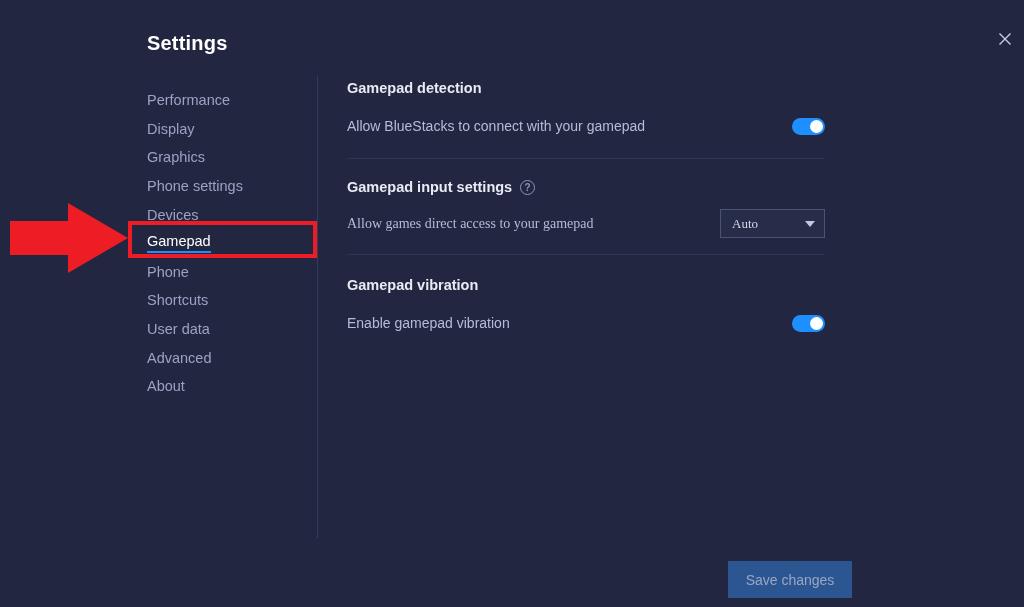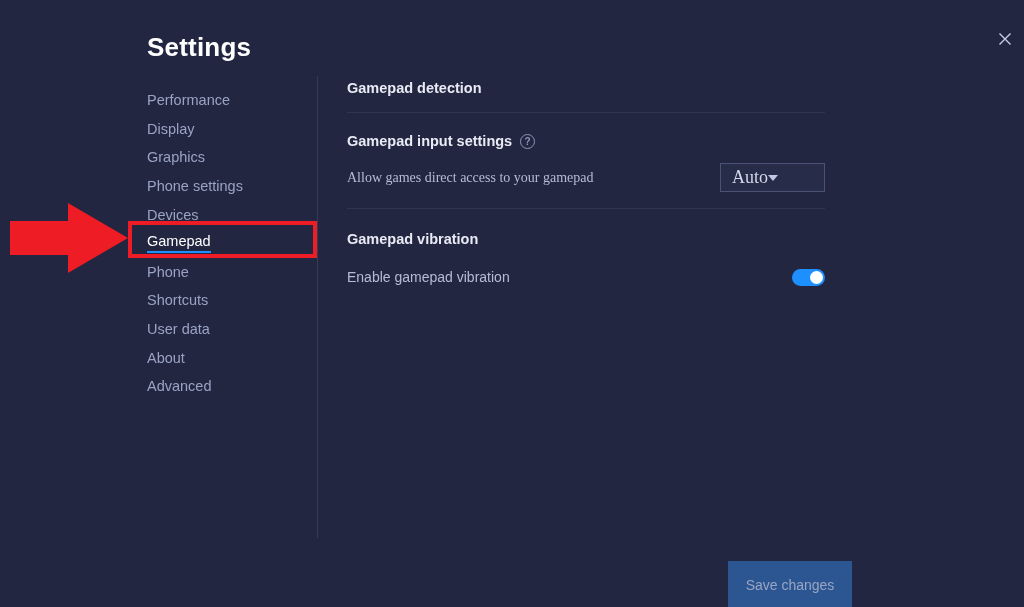--- a/index.html
+++ b/index.html
@@ -28,21 +28,21 @@
     justify-content: center;
     cursor: pointer;
   }
   .close-btn svg { display: block; }
 
   
   .page-title {
     position: absolute;
     left: 147px;
     top: 32px;
-    font-size: 26px;
+    font-size: 20px;
     font-weight: bold;
     color: #ffffff;
     letter-spacing: 0.2px;
   }
 
   
   .sidebar {
     position: absolute;
     left: 147px;
     top: 86px;
@@ -146,40 +146,41 @@
   }
 
   
   .select {
     width: 105px;
     height: 29px;
     border: 1px solid #4b5274;
     background: #272c48;
     display: flex;
     align-items: center;
+    justify-content: space-between;
     padding: 0 9px 0 11px;
     box-sizing: border-box;
-    font-size: 18px;
+    font-size: 13px;
     color: #d2d7ea;
     cursor: pointer;
   }
   .caret {
     width: 0; height: 0;
     border-left: 5px solid transparent;
     border-right: 5px solid transparent;
     border-top: 6px solid #c2c8e0;
   }
 
   
   .save-btn {
     position: absolute;
     left: 728px;
     top: 561px;
     width: 124px;
-    height: 47px;
+    height: 37px;
     background: #2c5691;
     color: #9aa5c4;
     font-size: 14px;
     display: flex;
     align-items: center;
     justify-content: center;
     cursor: pointer;
     border: none;
     font-family: "Liberation Sans", sans-serif;
   }
@@ -239,34 +240,40 @@
   <div class="sidebar-item">
     <span class="sidebar-label">Phone</span>
   </div>
   <div class="sidebar-item">
     <span class="sidebar-label">Shortcuts</span>
   </div>
   <div class="sidebar-item">
     <span class="sidebar-label">User data</span>
   </div>
   <div class="sidebar-item">
+    <span class="sidebar-label">Advanced</span>
+  </div>
+  <div class="sidebar-item">
     <span class="sidebar-label">About</span>
-  </div>
-  <div class="sidebar-item">
-    <span class="sidebar-label">Advanced</span>
   </div>
 </div>
 
 <div class="v-divider"></div>
 
 <div class="content">
 
   <div class="section">
     <div class="section-title" style="margin-bottom:16px;">
       <span>Gamepad detection</span>
+    </div>
+    <div class="row" style="margin-bottom:18px;">
+      <span class="row-label">Allow BlueStacks to connect with your gamepad</span>
+      <div class="toggle">
+        <div class="knob"></div>
+      </div>
     </div>
   </div>
 
   <div class="h-divider"></div>
 
   <div class="section">
     <div class="section-title" style="margin-top:20px; margin-bottom:14px;">
       <span>Gamepad input settings</span>
       <span class="help-icon">?</span>
     </div>

